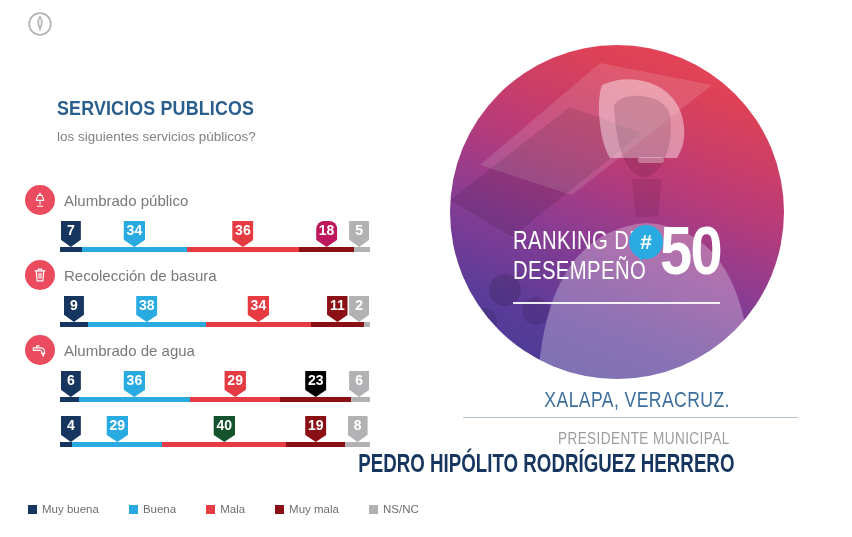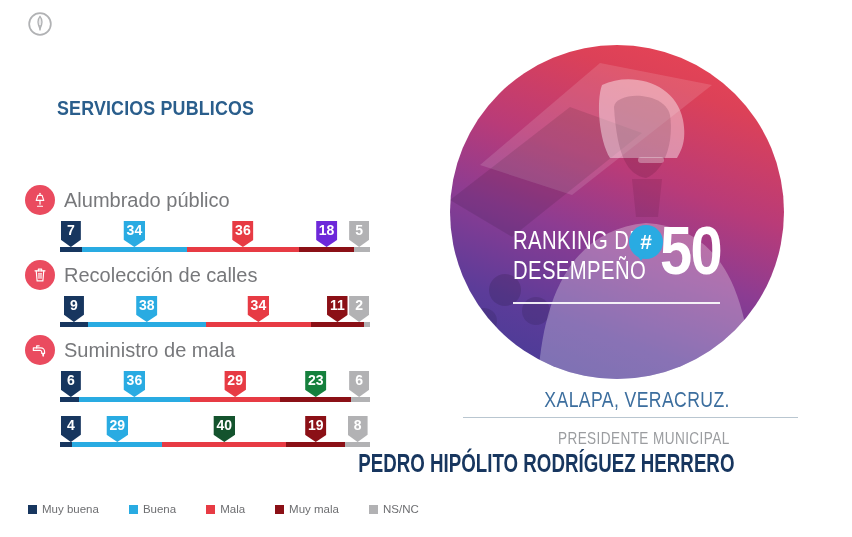--- a/index.html
+++ b/index.html
@@ -12,21 +12,21 @@
   
   .svy-title{position:absolute;left:57px;top:96px;font-size:21px;font-weight:700;color:#2a5e8c;
              transform:scaleX(.85);transform-origin:0 50%;white-space:nowrap;letter-spacing:.2px;}
   .svy-q{position:absolute;left:57px;top:127px;font-size:13.5px;line-height:19px;color:#808285;}
 
   .svc-row{position:absolute;left:25px;width:352px;}
   .svc-head{display:flex;align-items:center;gap:9px;height:30px;}
   .svc-icon{width:30px;height:30px;border-radius:50%;background:#ea4b5f;flex:0 0 30px;
             display:flex;align-items:center;justify-content:center;}
   .svc-icon svg{width:20px;height:20px;}
-  .svc-label{font-size:20px;color:#77787b;}
+  .svc-label{font-size:15px;color:#77787b;}
   .svc-pins{position:relative;height:26px;margin:6px 0 0 35px;width:310px;}
   .pin{position:absolute;top:0;transform:translateX(-50%);min-width:20px;height:26px;padding:0 3px;
        clip-path:polygon(0 0,100% 0,100% 72%,50% 100%,0 72%);
        color:#fff;font-weight:700;font-size:14px;text-align:center;line-height:19px;box-sizing:border-box;}
   .svc-bar{display:flex;height:5px;margin-left:35px;width:310px;}
   .seg{height:100%;}
 
   .legend{position:absolute;left:28px;top:503px;display:flex;gap:30px;}
   .lg-item{display:flex;align-items:center;gap:5px;font-size:11.5px;color:#6d6e71;white-space:nowrap;}
   .lg-sw{width:9px;height:9px;flex:0 0 9px;}
@@ -66,39 +66,40 @@
   <div class="logo">
     <svg viewBox="0 0 24 24">
       <circle cx="12" cy="12" r="10" stroke="#97999c" fill="none" stroke-width="1.6"></circle>
       <path d="M12 5 C 14.4 8 14.4 12 12 16.5 C 9.6 12 9.6 8 12 5 Z" stroke="#97999c" fill="rgba(151,153,156,0.25)" stroke-width="1.2"></path>
       <path d="M12 13 v5" stroke="#97999c" stroke-width="1.2"></path>
     </svg>
   </div>
 
   <div class="svy-title">SERVICIOS PUBLICOS</div>
   <div class="svy-q">
+    <div>los siguientes servicios públicos?</div>
   </div>
 
   <div class="svc-row" style="top:185px">
     <div class="svc-head">
       <span class="svc-icon">
         <svg viewBox="0 0 24 24" fill="none" stroke="#fff" stroke-width="1.4" stroke-linecap="round" stroke-linejoin="round">
           <path d="M12 4 v2.5"></path>
             <path d="M9.5 6.5 h5 l2 6 h-9 z"></path>
             <path d="M12 12.5 v4.5"></path>
             <path d="M9 19.5 h6"></path>
         </svg>
       </span>
       <span class="svc-label">Alumbrado público</span>
     </div>
     <div class="svc-pins">
         <div class="pin" style="left: 3.5%; background: rgb(23, 54, 95);">7</div>
         <div class="pin" style="left: 24%; background: rgb(41, 171, 226);">34</div>
         <div class="pin" style="left: 59%; background: rgb(231, 59, 68);">36</div>
-        <div class="pin" style="left: 86%; background: #6d28d9;">18</div>
+        <div class="pin" style="left: 86%; background: #be185d; border-radius: 8px;">18</div>
         <div class="pin" style="left: 96.5%; background: rgb(178, 178, 180);">5</div>
       </div>
     <div class="svc-bar">
         <div class="seg" style="width: 7%; background: rgb(23, 54, 95);"></div>
         <div class="seg" style="width: 34%; background: rgb(41, 171, 226);"></div>
         <div class="seg" style="width: 36%; background: rgb(231, 59, 68);"></div>
         <div class="seg" style="width: 18%; background: rgb(139, 16, 22);"></div>
         <div class="seg" style="width: 5%; background: rgb(178, 178, 180);"></div>
       </div>
   </div>
@@ -107,21 +108,21 @@
     <div class="svc-head">
       <span class="svc-icon">
         <svg viewBox="0 0 24 24" fill="none" stroke="#fff" stroke-width="1.4" stroke-linecap="round" stroke-linejoin="round">
           <path d="M6 7 h12"></path>
             <path d="M10 7 V5 h4 v2"></path>
             <path d="M7.5 7 l1 12 h7 l1 -12"></path>
           <path d="M10.8 10 v6"></path>
             <path d="M13.2 10 v6"></path>
         </svg>
       </span>
-      <span class="svc-label">Recolección de calles</span>
+      <span class="svc-label">Recolección de basura</span>
     </div>
     <div class="svc-pins">
         <div class="pin" style="left: 4.5%; background: rgb(23, 54, 95);">9</div>
         <div class="pin" style="left: 28%; background: rgb(41, 171, 226);">38</div>
         <div class="pin" style="left: 64%; background: rgb(231, 59, 68);">34</div>
         <div class="pin" style="left: 89.5%; background: rgb(139, 16, 22);">11</div>
         <div class="pin" style="left: 96.5%; background: rgb(178, 178, 180);">2</div>
       </div>
     <div class="svc-bar">
         <div class="seg" style="width: 9%; background: rgb(23, 54, 95);"></div>
@@ -134,27 +135,27 @@
 
   <div class="svc-row" style="top:335px">
     <div class="svc-head">
       <span class="svc-icon">
         <svg viewBox="0 0 24 24" fill="none" stroke="#fff" stroke-width="1.4" stroke-linecap="round" stroke-linejoin="round">
           <path d="M4 9.5 h9 a4.5 4.5 0 0 1 4.5 4.5 v2 h-3.5 v-1.7 a1.8 1.8 0 0 0 -1.8 -1.8 H4 z"></path>
           <path d="M8 9.5 V7 h3"></path>
             <path d="M15.8 19.5 q1.2 -1.6 0 -3 q-1.2 1.4 0 3 z"></path>
         </svg>
       </span>
-      <span class="svc-label">Suministro de mala</span>
+      <span class="svc-label">Alumbrado de agua</span>
     </div>
     <div class="svc-pins">
         <div class="pin" style="left: 3.5%; background: rgb(23, 54, 95);">6</div>
         <div class="pin" style="left: 24%; background: rgb(41, 171, 226);">36</div>
         <div class="pin" style="left: 56.5%; background: rgb(231, 59, 68);">29</div>
-        <div class="pin" style="left: 82.5%; background: #15803d;">23</div>
+        <div class="pin" style="left: 82.5%; background: #000000;">23</div>
         <div class="pin" style="left: 96.5%; background: rgb(178, 178, 180);">6</div>
       </div>
     <div class="svc-bar">
         <div class="seg" style="width: 6%; background: rgb(23, 54, 95);"></div>
         <div class="seg" style="width: 36%; background: rgb(41, 171, 226);"></div>
         <div class="seg" style="width: 29%; background: rgb(231, 59, 68);"></div>
         <div class="seg" style="width: 23%; background: rgb(139, 16, 22);"></div>
         <div class="seg" style="width: 6%; background: rgb(178, 178, 180);"></div>
       </div>
   </div>

